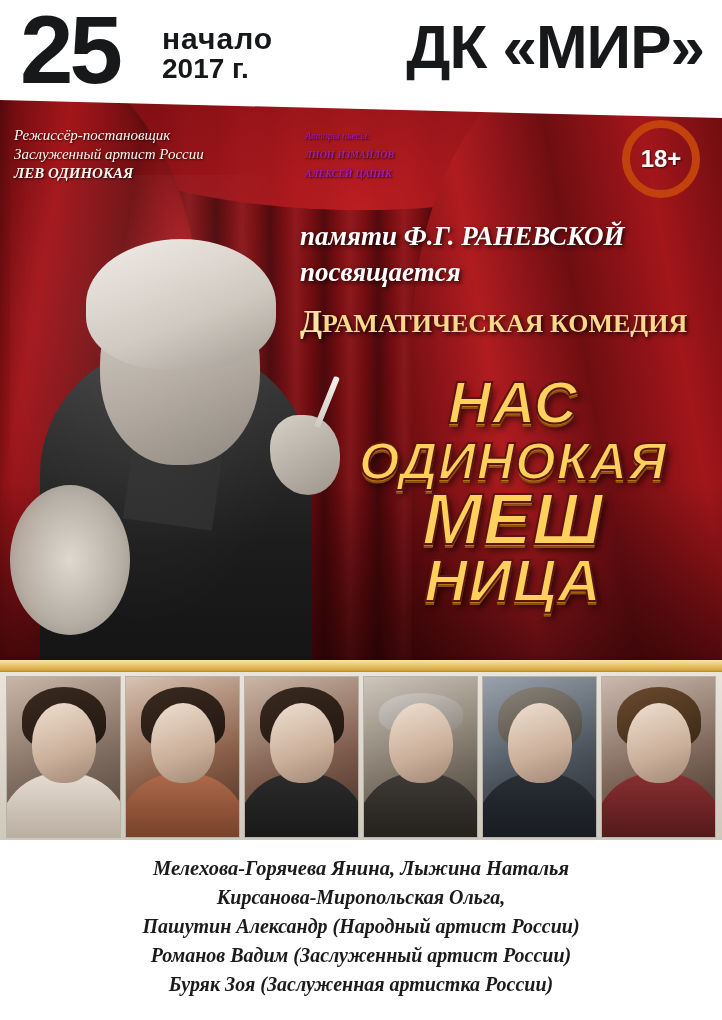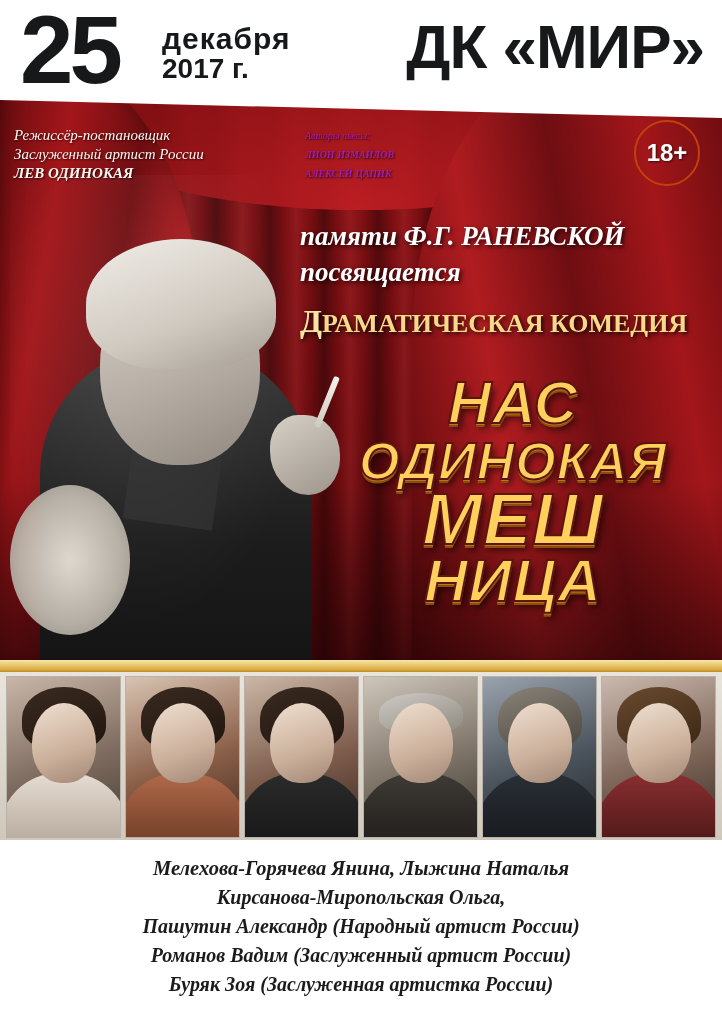--- a/index.html
+++ b/index.html
@@ -109,21 +109,21 @@
     color:#a21caf;
     font-family:"Liberation Serif", serif;
     font-style:italic;font-size:10px;line-height:19px;
     text-shadow:1px 1px 2px rgba(0,0,0,.7);
   }
   .credits-mid .b{font-weight:bold;}
 
   .age-badge{
     position:absolute;right:22px;top:120px;
     width:62px;height:62px;border-radius:50%;
-    border:2px solid #c2410c;
+    border:8px solid #c2410c;
     color:#ffffff;
     font-family:"Liberation Sans", sans-serif;
     font-size:24px;font-weight:bold;
     display:flex;align-items:center;justify-content:center;
     text-shadow:1px 1px 2px rgba(0,0,0,.6);
   }
 
   
   .dedication{
     position:absolute;left:300px;top:218px;width:412px;
@@ -292,21 +292,21 @@
     <div class="swag"></div>
     <div class="left-drape"></div>
     <div class="right-drape"></div>
     <div class="shadow-bottom"></div>
   </div>
 
   <div class="header-band"></div>
 
   <div class="date-block">
     <div class="day">25</div>
-    <div class="month">декабря</div>
+    <div class="month">начало</div>
     <div class="year">2017 г.</div>
   </div>
 
   <div class="venue">ДК «МИР»</div>
 
   <div class="credits-left">
     <div>Режиссёр-постановщик</div>
     <div>Заслуженный артист России</div>
     <div class="b">ЛЕВ ОДИНОКАЯ</div>
   </div>

